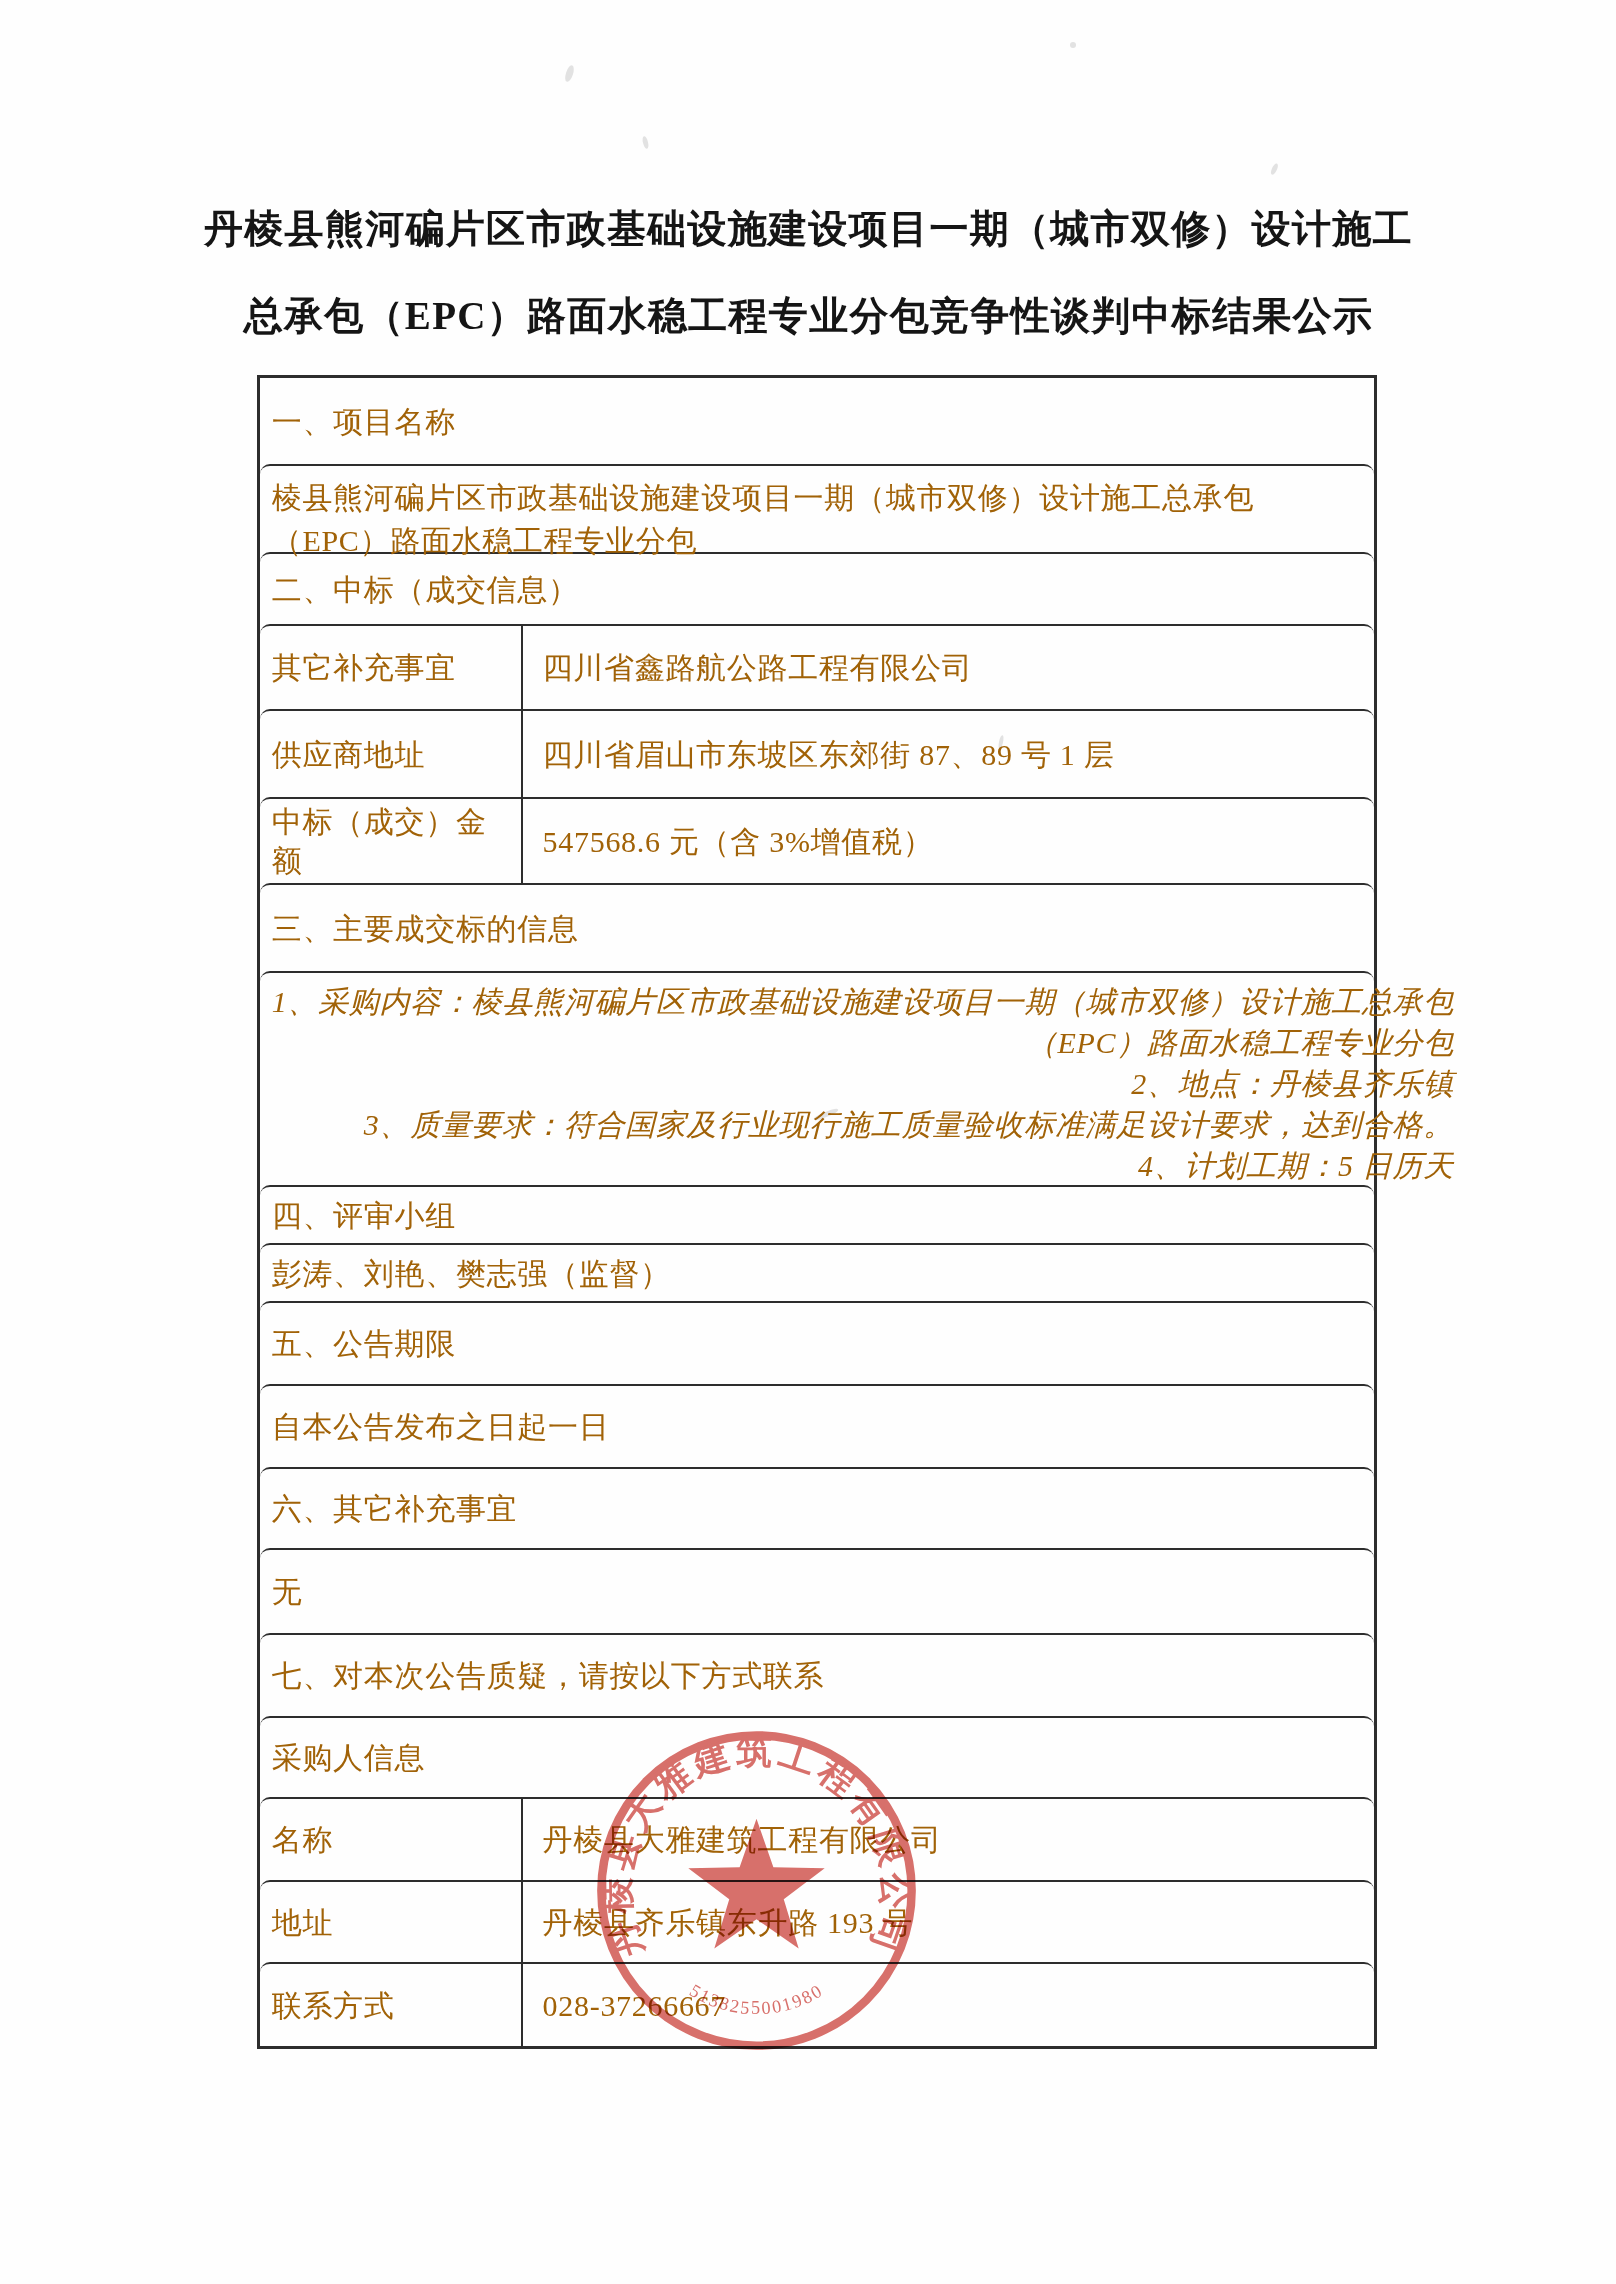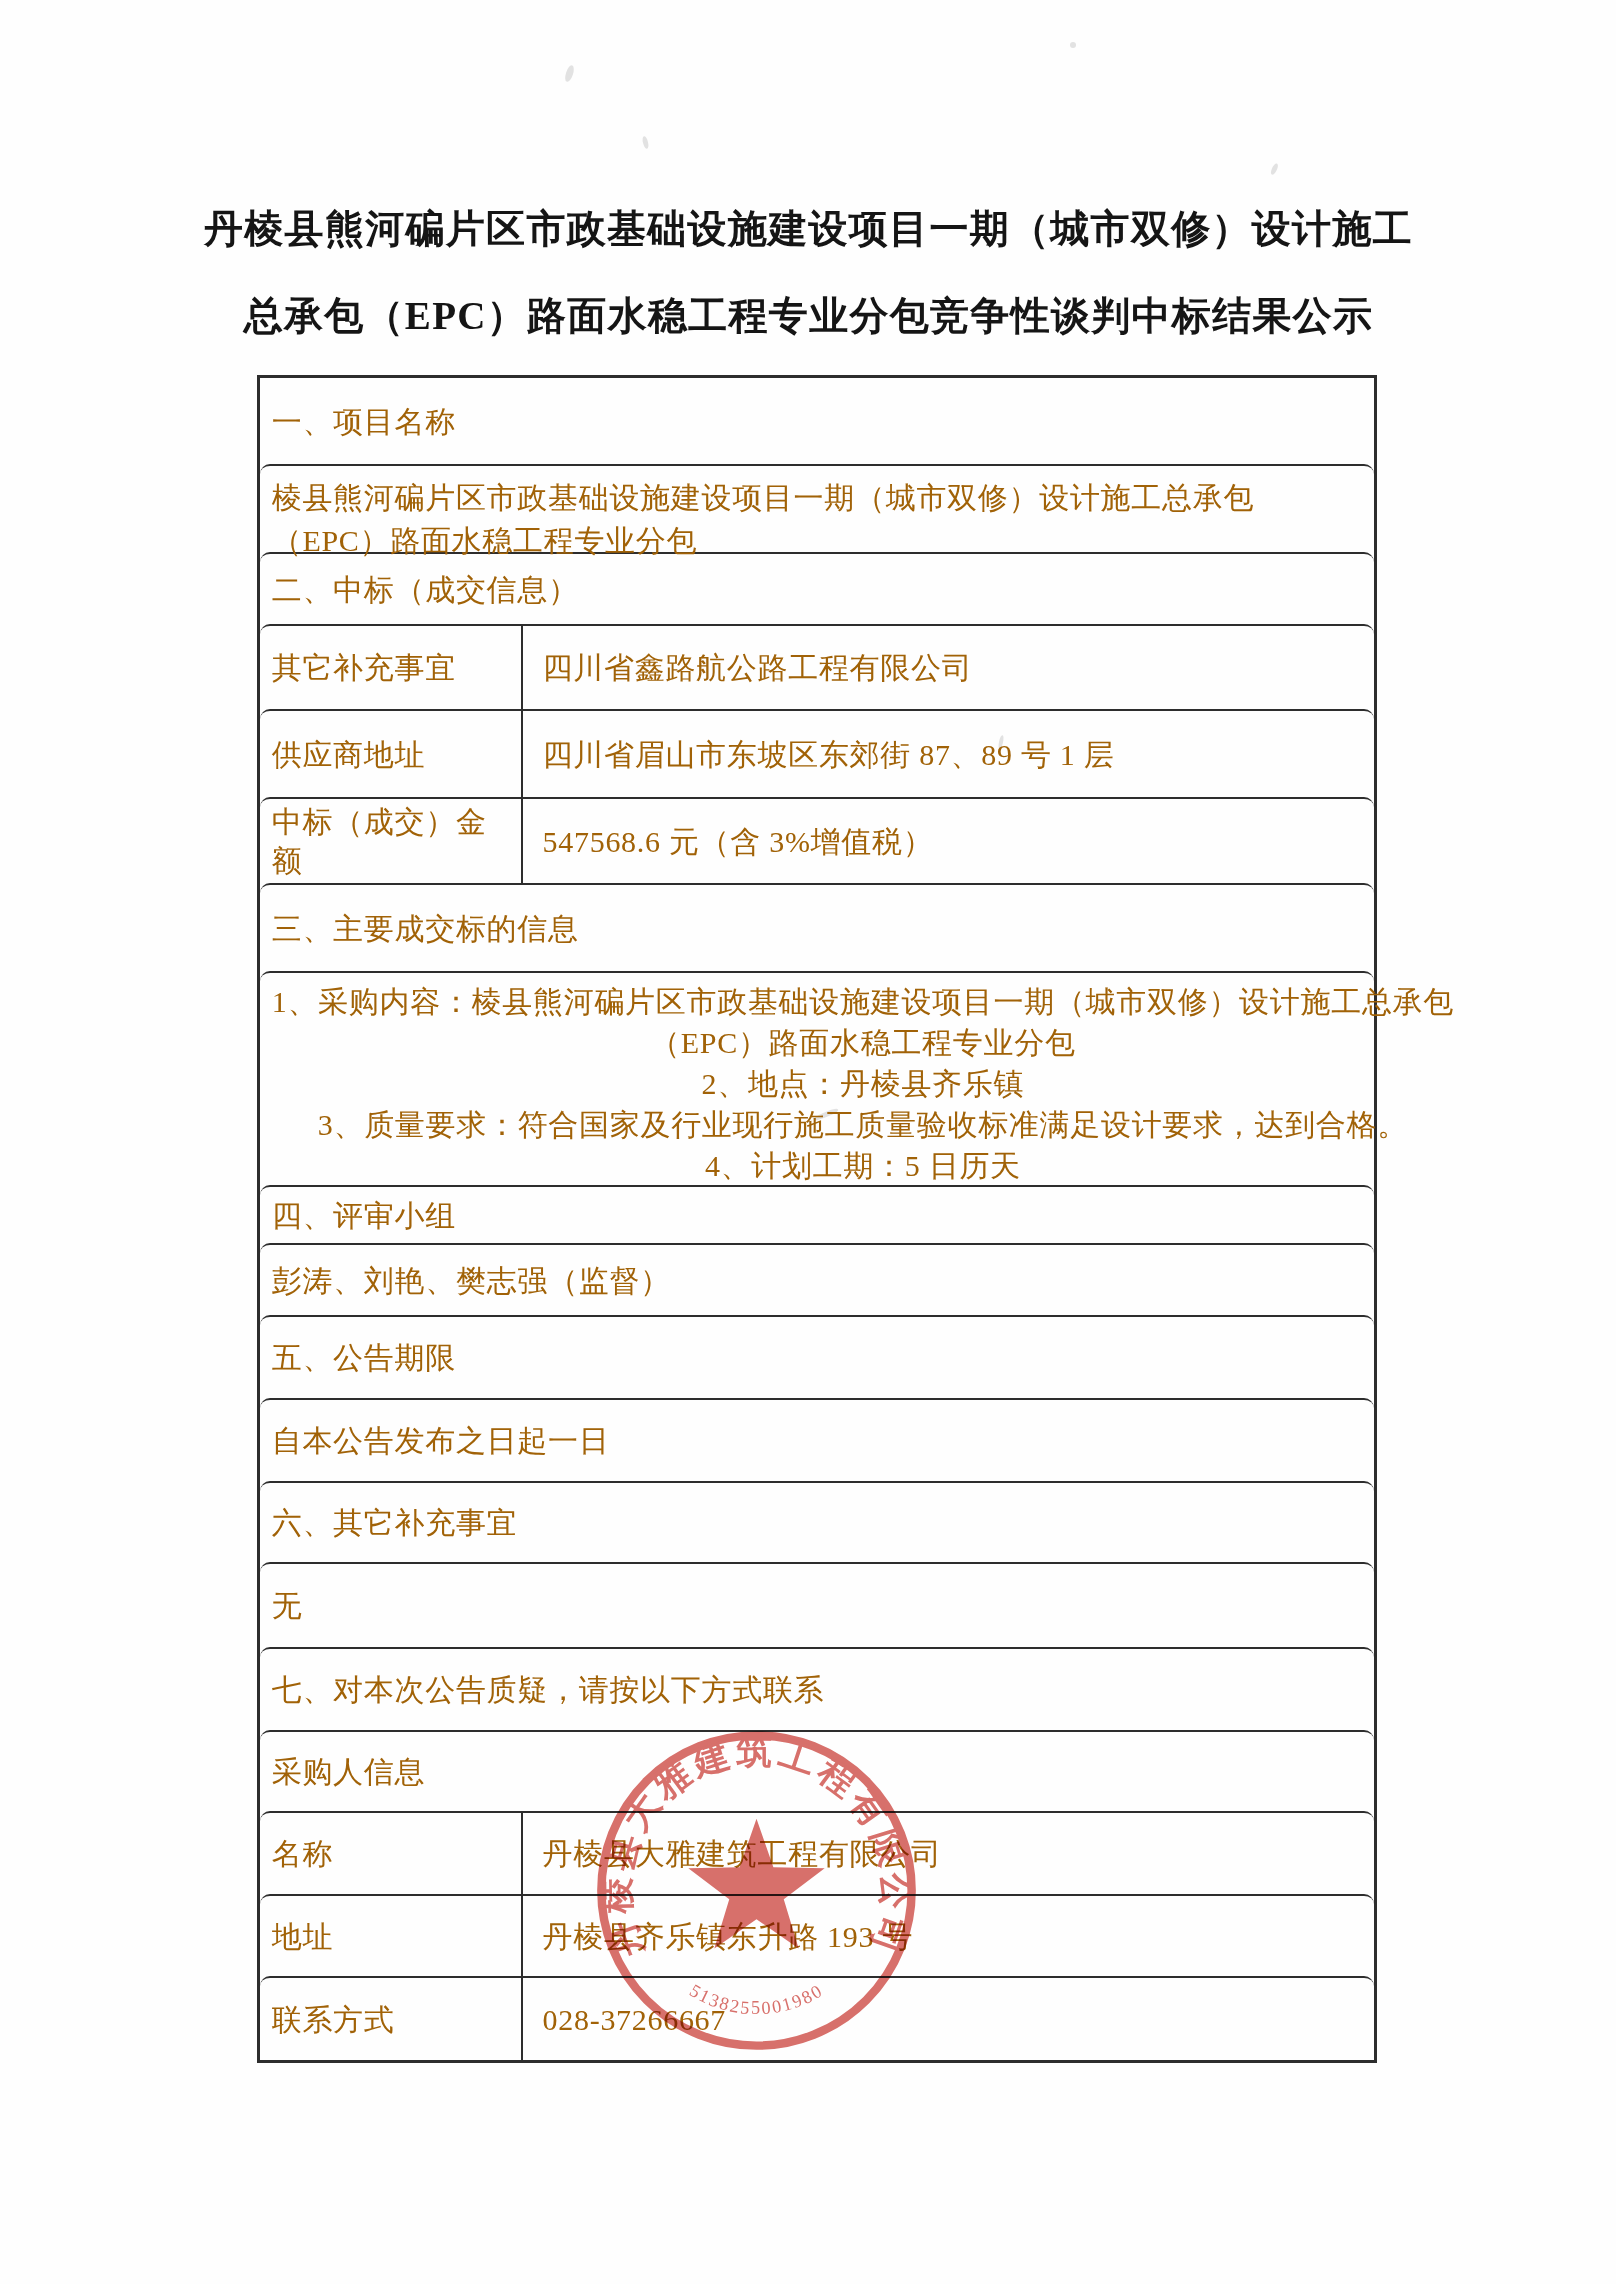--- a/index.html
+++ b/index.html
@@ -50,23 +50,24 @@
     padding-left:11.7px; padding-right:5.2px;
   }
   .cell.value { flex:1 1 auto; padding-left:19.6px; padding-right:15.6px; }
   .row.wrapstart .cell.full {
     align-items:flex-start;
     padding-top:10.4px;
     line-height:43px;
   }
   .row.multi .cell.full {
     flex-direction:column;
-    align-items:center;
+    align-items:flex-end;
     justify-content:flex-start;
     padding-top:7.8px;
+    font-style:italic;
   }
   .row.multi .line { line-height:41px; white-space:nowrap; }
 
   
   .seal {
     position:absolute;
     left:574px; top:1708px;
     width:365px; height:365px;
     color:#d0504a;
     opacity:0.82;
@@ -143,21 +144,21 @@
         <div class="line">2、地点：丹棱县齐乐镇</div>
         <div class="line">3、质量要求：符合国家及行业现行施工质量验收标准满足设计要求，达到合格。</div>
         <div class="line">4、计划工期：5 日历天</div>
       </div>
     </div>
 
     <div class="row" style="height:58px">
       <div class="cell full">四、评审小组</div>
     </div>
 
-    <div class="row" style="height:72px">
+    <div class="row" style="height:58px">
       <div class="cell full">彭涛、刘艳、樊志强（监督）</div>
     </div>
 
     <div class="row" style="height:83px">
       <div class="cell full">五、公告期限</div>
     </div>
 
     <div class="row" style="height:83px">
       <div class="cell full">自本公告发布之日起一日</div>
     </div>

